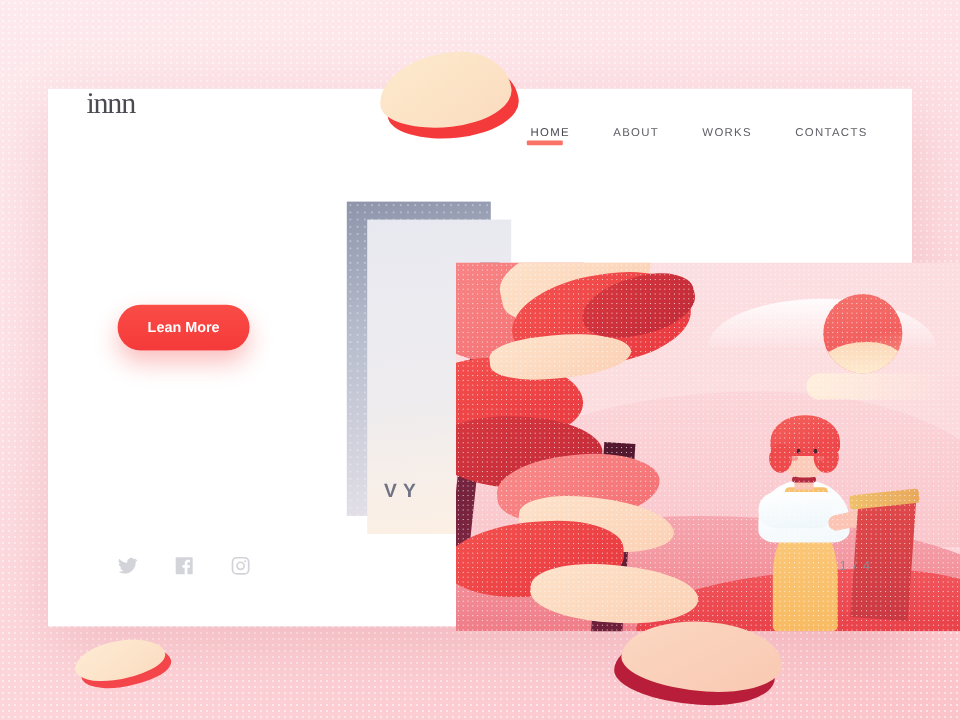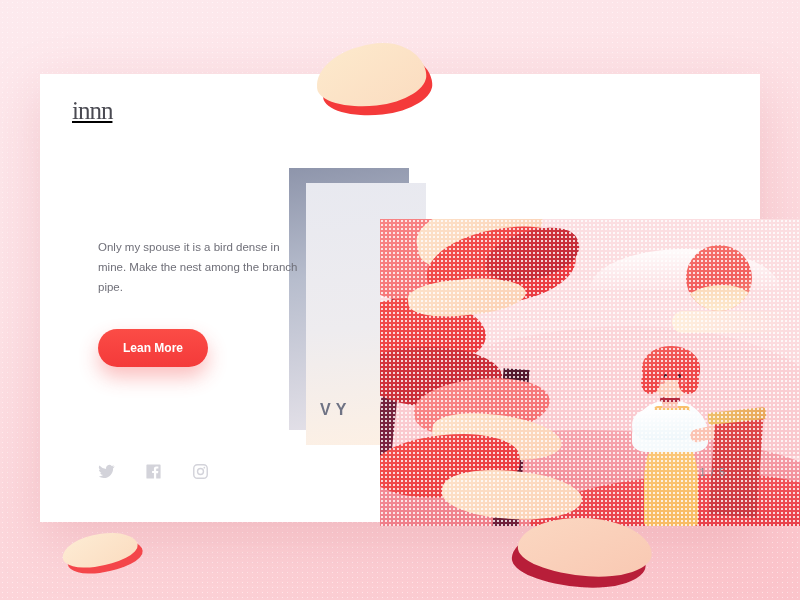--- a/index.html
+++ b/index.html
@@ -37,25 +37,23 @@
     box-shadow: 0 18px 50px rgba(214, 120, 130, .28);
   }
 
   
   .header {
     position: absolute;
     left: 0; top: 0;
     width: 100%;
     height: 72px;
     display: flex;
-    align-items: center;
     justify-content: space-between;
     padding: 0 28px 0 28px;
     z-index: 9;
-    text-decoration: underline;
   }
 
   .logo {
     font-family: "Liberation Serif", serif;
     font-size: 25px;
     letter-spacing: -1px;
     color: #4a4a52;
     font-weight: 400;
     line-height: 1;
     padding-left: 4px;
@@ -470,24 +468,32 @@
 </div>
 <div class="stack-mid">
   <div class="stack-mid-text">V
 Y</div>
 </div>
 
 <div class="card">
 
   <div class="header">
     <div class="logo">innn</div>
+    <nav class="nav">
+      <div class="nav-item active">
+        <span>HOME</span>
+        <span class="nav-underline"></span>
+      </div>
+      <div class="nav-item">ABOUT</div>
+      <div class="nav-item">WORKS</div>
+      <div class="nav-item">CONTACTS</div>
+    </nav>
   </div>
 
   <div class="content">
-    <p class="blurb">Only my spouse it is a bird dense in mine. Make the nest among the branch pipe.</p>
     <button class="cta">Lean More</button>
   </div>
 
   <div class="socials">
     <span class="social-icon">
       <svg viewBox="0 0 24 24" fill="currentColor" aria-hidden="true">
         <path d="M23 4.9c-.8.4-1.7.6-2.6.8 1-.6 1.7-1.5 2-2.5-.9.5-1.9.9-3 1.1a4.6 4.6 0 0 0-7.9 4.2A13.1 13.1 0 0 1 2 3.7a4.6 4.6 0 0 0 1.4 6.2c-.7 0-1.5-.2-2.1-.6 0 2.2 1.6 4.1 3.7 4.5-.7.2-1.4.2-2.1.1a4.6 4.6 0 0 0 4.3 3.2A9.3 9.3 0 0 1 1 19.1a13 13 0 0 0 7.1 2.1c8.5 0 13.2-7.1 13.2-13.2v-.6c.9-.7 1.7-1.5 2.3-2.5z"></path>
       </svg>
     </span>
     <span class="social-icon">
@@ -497,21 +503,21 @@
     </span>
     <span class="social-icon">
       <svg viewBox="0 0 24 24" fill="none" stroke="currentColor" stroke-width="2" aria-hidden="true">
         <rect x="2.5" y="2.5" width="19" height="19" rx="5"></rect>
         <circle cx="12" cy="12" r="4.2"></circle>
         <circle cx="17.4" cy="6.6" r="1.2" fill="currentColor" stroke="none"></circle>
       </svg>
     </span>
   </div>
 
-  <div class="pager">1 / 5</div>
+  <div class="pager">1 / 4</div>
 
   <div class="hero">
     <div class="hill-far"></div>
     <div class="cloud-wisp"></div>
     <div class="cloud-wisp-2"></div>
     <div class="sun"></div>
     <div class="hill-near"></div>
     <div class="hill-fore"></div>
 
     <div class="trunk-a"></div>

